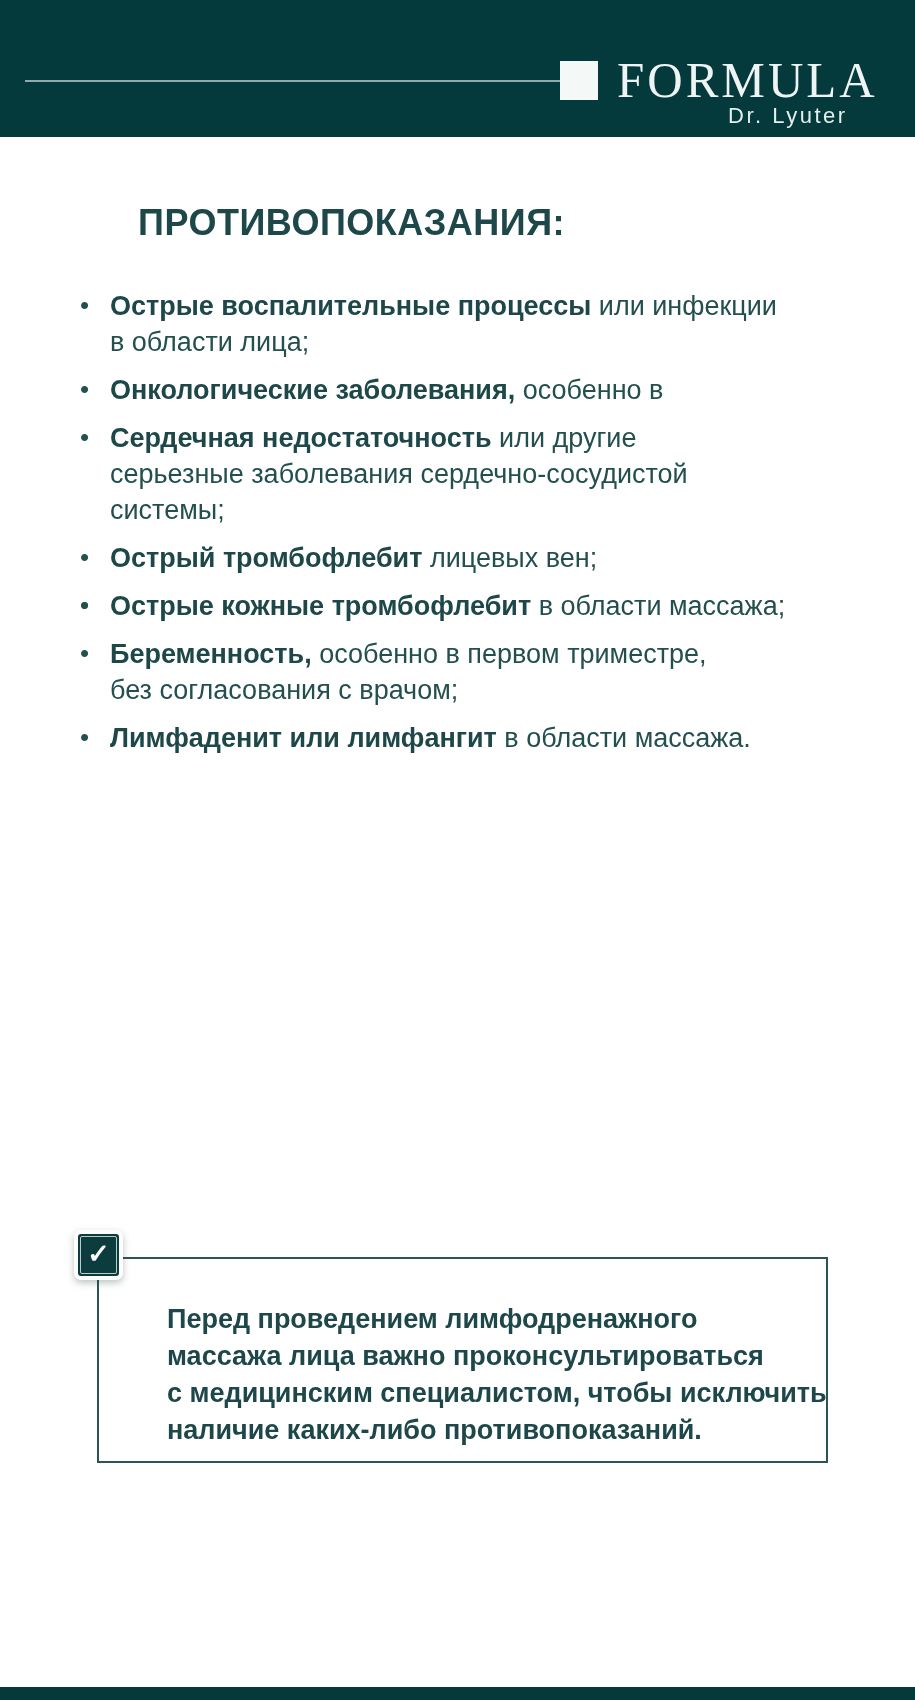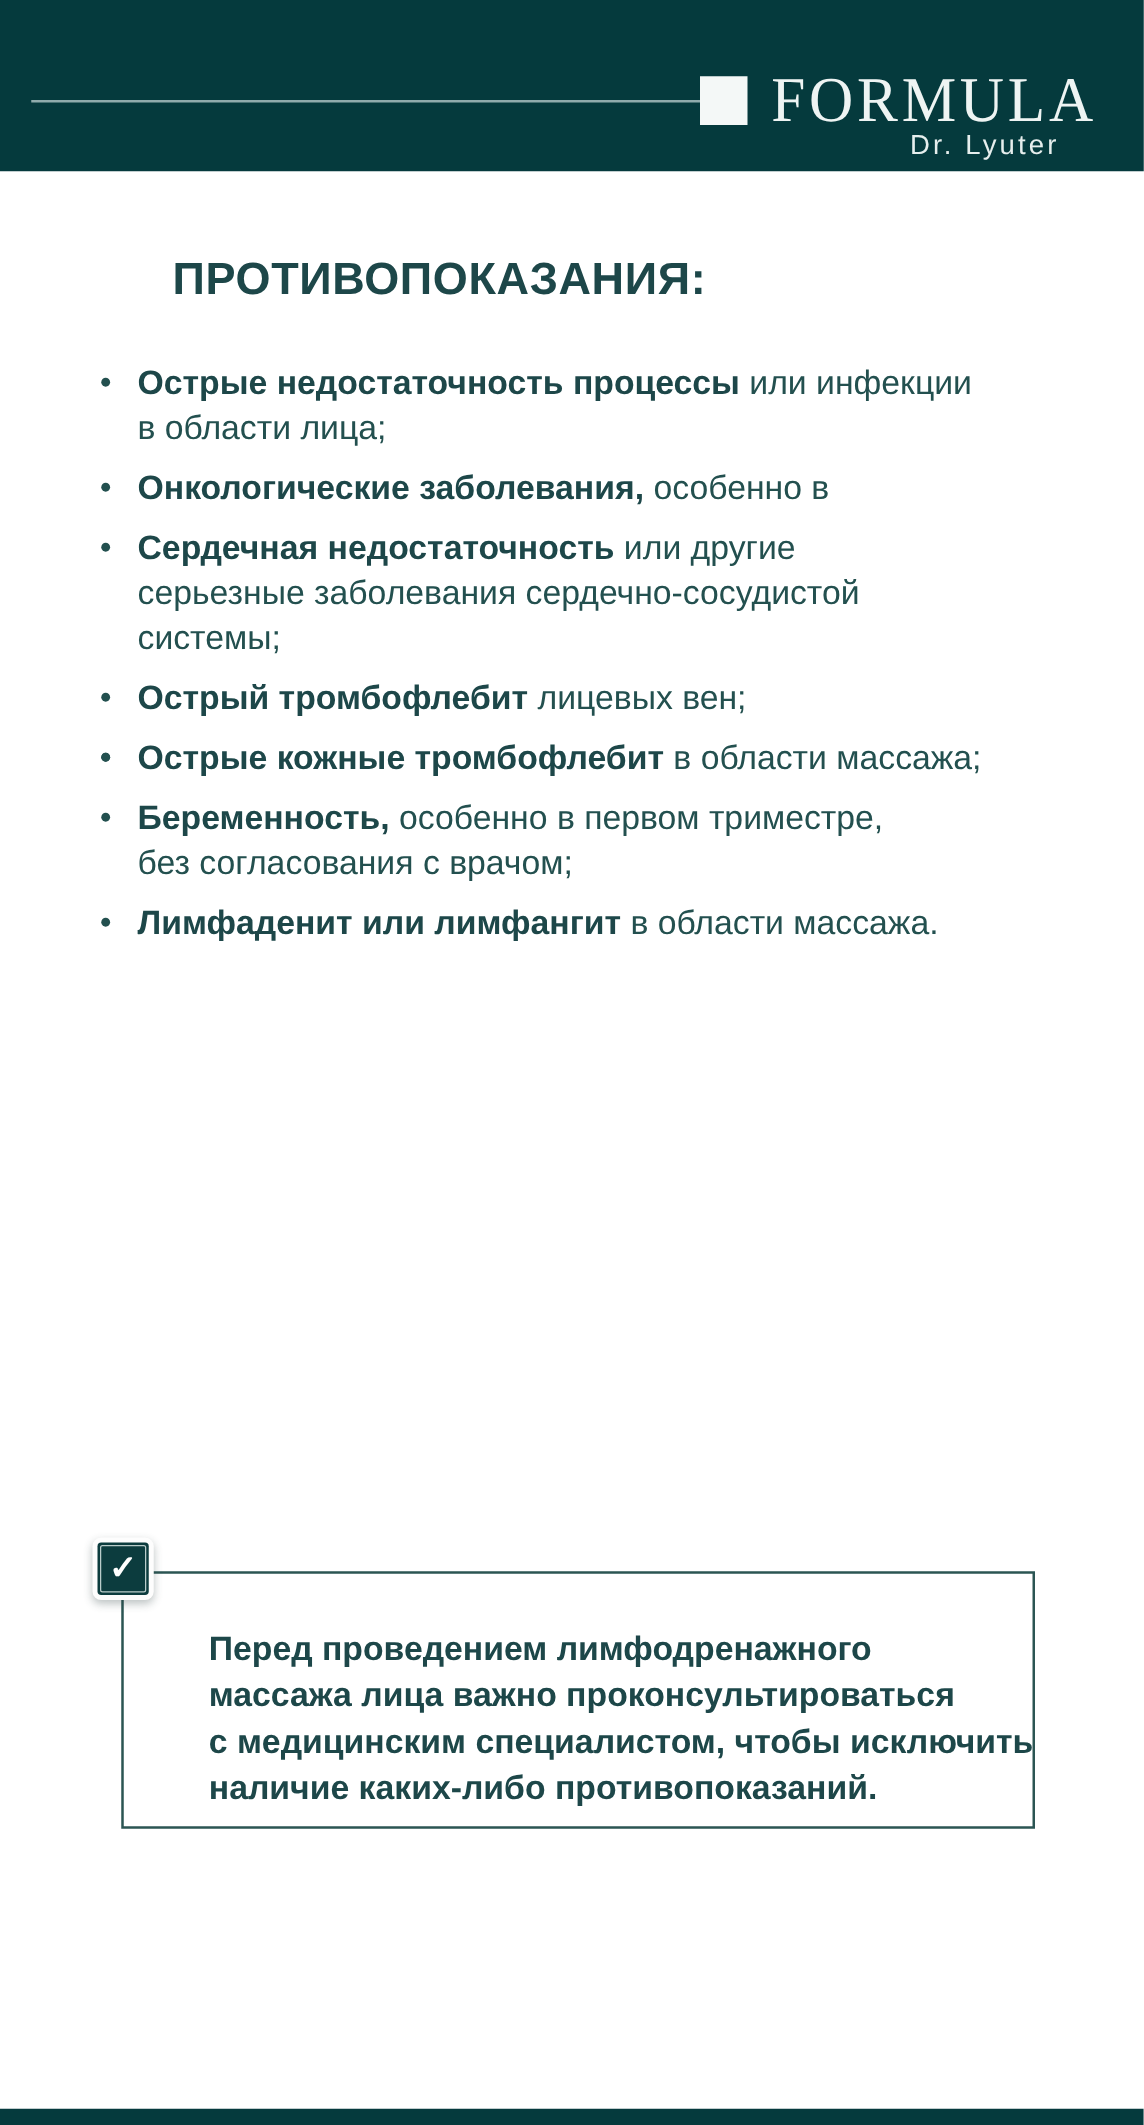--- a/index.html
+++ b/index.html
@@ -97,21 +97,21 @@
 <div class="header">
   <div class="header-line"></div>
   <div class="logo-square"></div>
   <div class="brand">FORMULA</div>
   <div class="subbrand">Dr. Lyuter</div>
 </div>
 
 <div class="page-title">ПРОТИВОПОКАЗАНИЯ:</div>
 
 <ul class="bullets" id="bullets">
-    <li><span class="dot">•</span><b>Острые недостаточность процессы</b><span> или инфекции</span><br><span>в области лица;</span></li>
+    <li><span class="dot">•</span><b>Острые воспалительные процессы</b><span> или инфекции</span><br><span>в области лица;</span></li>
     <li><span class="dot">•</span><b>Онкологические заболевания,</b><span> особенно в</span><br></li>
     <li><span class="dot">•</span><b>Сердечная недостаточность</b><span> или другие</span><br><span>серьезные заболевания сердечно-сосудистой</span><br><span>системы;</span></li>
     <li><span class="dot">•</span><b>Острый тромбофлебит</b><span> лицевых вен;</span></li>
     <li><span class="dot">•</span></li>
     <li><span class="dot">•</span><b>Острые кожные тромбофлебит</b><span> в области массажа;</span></li>
     <li><span class="dot">•</span><b>Беременность,</b><span> особенно в первом триместре,</span><br><span>без согласования с врачом;</span></li>
     <li><span class="dot">•</span><b> Лимфаденит или лимфангит</b><span> в области массажа.</span></li>
   </ul>
 
 <div class="callout-checkbox">

